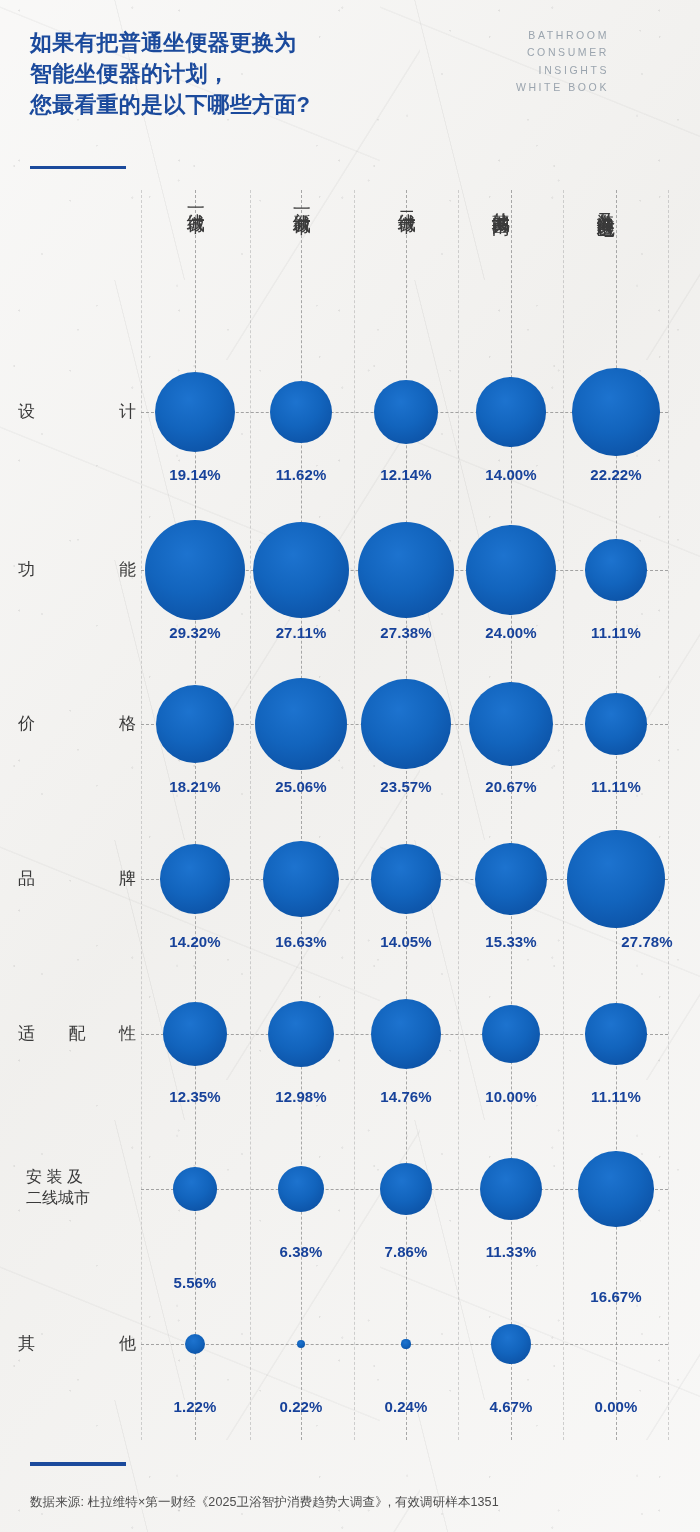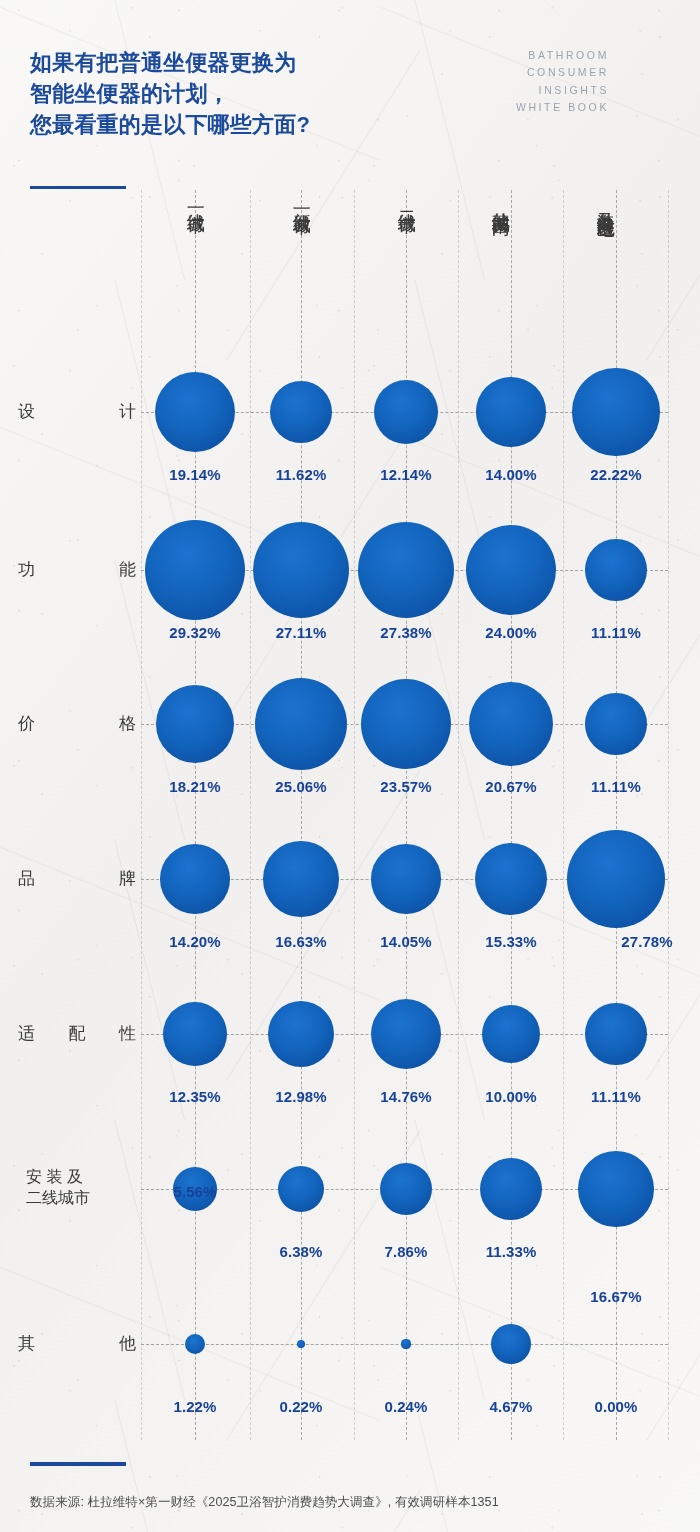--- a/index.html
+++ b/index.html
@@ -35,21 +35,21 @@
   #paper-texture::after{
     content:"";position:absolute;inset:0;
     background-image:
       linear-gradient(76deg, transparent 0 49.7%, rgba(90,90,90,.07) 49.8% 50%, transparent 50.1% 100%),
       linear-gradient(-58deg, transparent 0 29.8%, rgba(90,90,90,.06) 29.9% 30.05%, transparent 30.2% 100%),
       linear-gradient(22deg, transparent 0 71.8%, rgba(90,90,90,.05) 71.9% 72.05%, transparent 72.2% 100%);
     background-size:300px 280px,420px 360px,380px 420px;
   }
 
   
-  #header{position:absolute;left:0;top:0;width:636px;height:170px;margin-top:20px;}
+  #header{position:absolute;left:0;top:0;width:636px;height:170px;}
   #title{
     position:absolute;left:30px;top:27px;width:450px;
     color:#1b4a9c;font-weight:bold;font-size:22px;line-height:1.42;
     letter-spacing:.2px;white-space:pre-line;
   }
   #brand{
     position:absolute;right:27px;top:27px;width:120px;
     text-align:right;color:#9aa4ae;font-size:10.5px;
     line-height:1.65;letter-spacing:2.6px;font-weight:normal;
   }
@@ -263,21 +263,21 @@
       <div class="value" style="left: 140px; top: 743px;">14.20%</div>
       <div class="value" style="left: 246px; top: 743px;">16.63%</div>
       <div class="value" style="left: 351px; top: 743px;">14.05%</div>
       <div class="value" style="left: 456px; top: 743px;">15.33%</div>
       <div class="value" style="left: 592px; top: 743px;">27.78%</div>
       <div class="value" style="left: 140px; top: 898px;">12.35%</div>
       <div class="value" style="left: 246px; top: 898px;">12.98%</div>
       <div class="value" style="left: 351px; top: 898px;">14.76%</div>
       <div class="value" style="left: 456px; top: 898px;">10.00%</div>
       <div class="value" style="left: 561px; top: 898px;">11.11%</div>
-      <div class="value" style="left: 140px; top: 993px;">5.56%</div>
+      <div class="value" style="left: 140px; top: 1084px;">5.56%</div>
       <div class="value" style="left: 246px; top: 1053px;">6.38%</div>
       <div class="value" style="left: 351px; top: 1053px;">7.86%</div>
       <div class="value" style="left: 456px; top: 1053px;">11.33%</div>
       <div class="value" style="left: 561px; top: 1098px;">16.67%</div>
       <div class="value" style="left: 140px; top: 1208px;">1.22%</div>
       <div class="value" style="left: 246px; top: 1208px;">0.22%</div>
       <div class="value" style="left: 351px; top: 1208px;">0.24%</div>
       <div class="value" style="left: 456px; top: 1208px;">4.67%</div>
       <div class="value" style="left: 561px; top: 1208px;">0.00%</div>
     </div>

